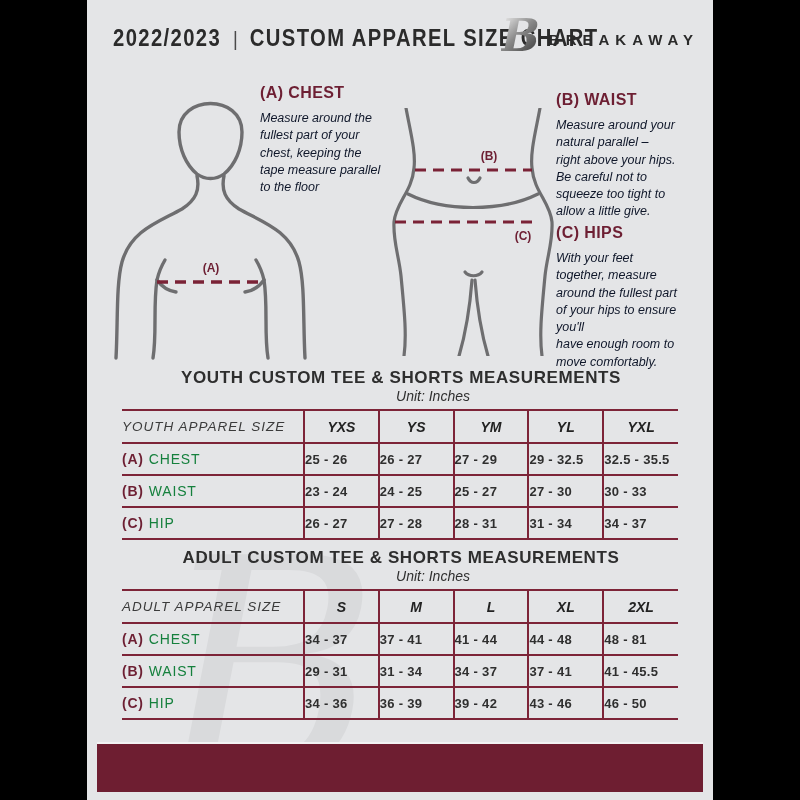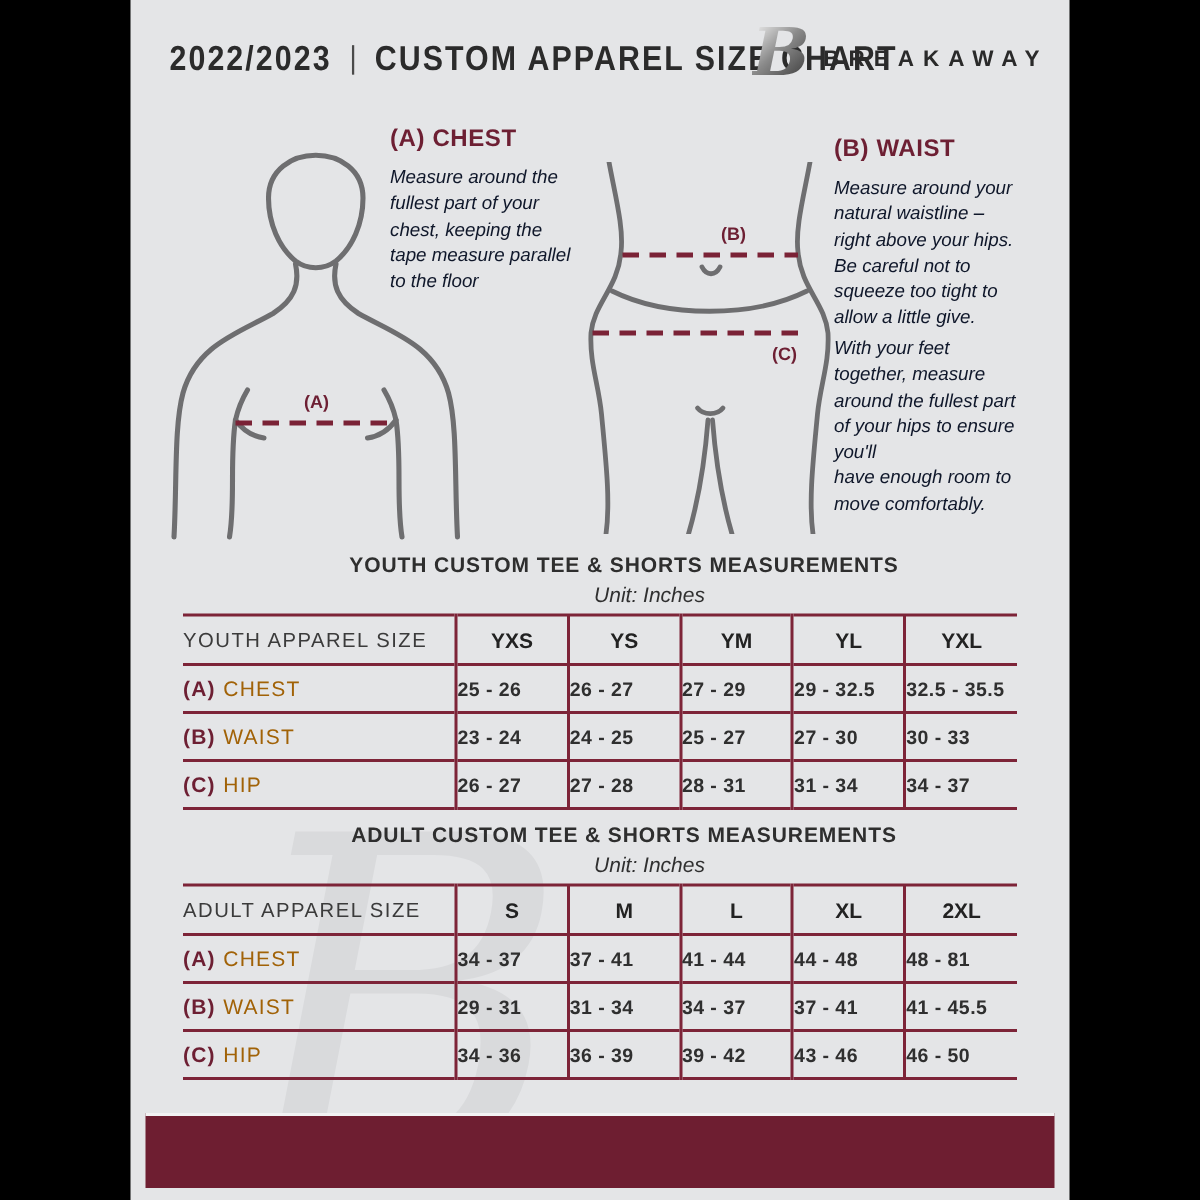--- a/index.html
+++ b/index.html
@@ -38,49 +38,49 @@
   .guide-block{position:absolute;z-index:2;}
   .guide-heading{
     font-size:16px;font-weight:800;color:#6d1f33;letter-spacing:.4px;margin:0 0 8px 0;
   }
   .guide-body{
     font-size:12.5px;font-style:italic;font-weight:500;color:#0f172a;
     line-height:1.38;white-space:pre-line;margin:0;
   }
   
   .section-title{
-    position:absolute;left:16px;width:626px;text-align:center;z-index:2;
-    font-size:14px;font-weight:700;color:#2e2e2e;letter-spacing:.6px;
+    position:absolute;left:1px;width:626px;text-align:center;z-index:2;
+    font-size:17px;font-weight:700;color:#2e2e2e;letter-spacing:.6px;
   }
   .section-unit{
     position:absolute;left:0;width:692px;text-align:center;z-index:2;
     font-size:14px;font-style:italic;color:#303030;
   }
   
   .table-wrap{position:absolute;left:35px;width:556px;z-index:2;}
   table.size-table{
     border-collapse:collapse;width:556px;table-layout:fixed;
     border-top:2px solid #7d2438;
   }
   table.size-table col.col-label{width:182px;}
   table.size-table tr{border-bottom:2px solid #7d2438;}
   table.size-table th,table.size-table td{
     padding:0;border:none;height:30px;vertical-align:middle;
   }
-  table.size-table thead tr{height:33px;}
+  table.size-table thead tr{height:33px;font-style:italic;}
   table.size-table th:not(:first-child),
   table.size-table td:not(:first-child){border-left:2px solid #7d2438;}
   th.size-col-header{
     font-size:13.5px;font-weight:400;color:#3b3b3b;letter-spacing:1px;
     text-align:left;padding-left:15px;
   }
   th.size-cell{font-size:14px;font-weight:700;color:#222;}
   td.row-label-cell{text-align:left;padding-left:24px;font-size:14px;letter-spacing:.8px;}
   td.row-label-cell .row-key{color:#6d1f33;font-weight:800;}
-  td.row-label-cell .row-word{color:#a16207;font-weight:400;margin-left:5px;}
+  td.row-label-cell .row-word{color:#15803d;font-weight:400;margin-left:5px;}
   td.value-cell{
     font-size:13px;font-weight:600;color:#2f2f2f;text-align:left;letter-spacing:.3px;
   }
   
   .watermark{
     position:absolute;left:72px;top:520px;z-index:0;
     font-family:"DejaVu Serif",serif;font-size:300px;line-height:1;font-style:italic;
     color:#d9dadc;user-select:none;
   }
   .footer-bar{
@@ -139,27 +139,28 @@
     <p class="guide-heading">(A) CHEST</p>
     <p class="guide-body">Measure around the
 fullest part of your
 chest, keeping the
 tape measure parallel
 to the floor</p>
   </div>
   <div class="guide-block" style="left:469px;top:91px;width:152px;">
     <p class="guide-heading">(B) WAIST</p>
     <p class="guide-body">Measure around your
-natural waistline –
+natural parallel –
 right above your hips.
 Be careful not to
 squeeze too tight to
 allow a little give.</p>
   </div>
   <div class="guide-block" style="left:469px;top:224px;width:155px;">
+    <p class="guide-heading">(C) HIPS</p>
     <p class="guide-body">With your feet
 together, measure
 around the fullest part
 of your hips to ensure
 you'll
 have enough room to
 move comfortably.</p>
   </div>
 
   <div class="section-title" style="top:368px;">YOUTH CUSTOM TEE &amp; SHORTS MEASUREMENTS</div>

